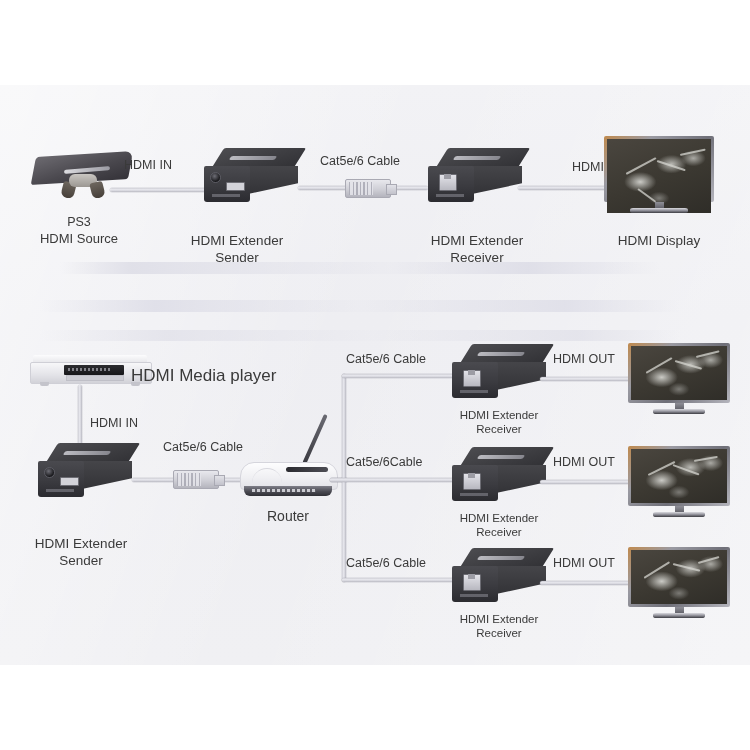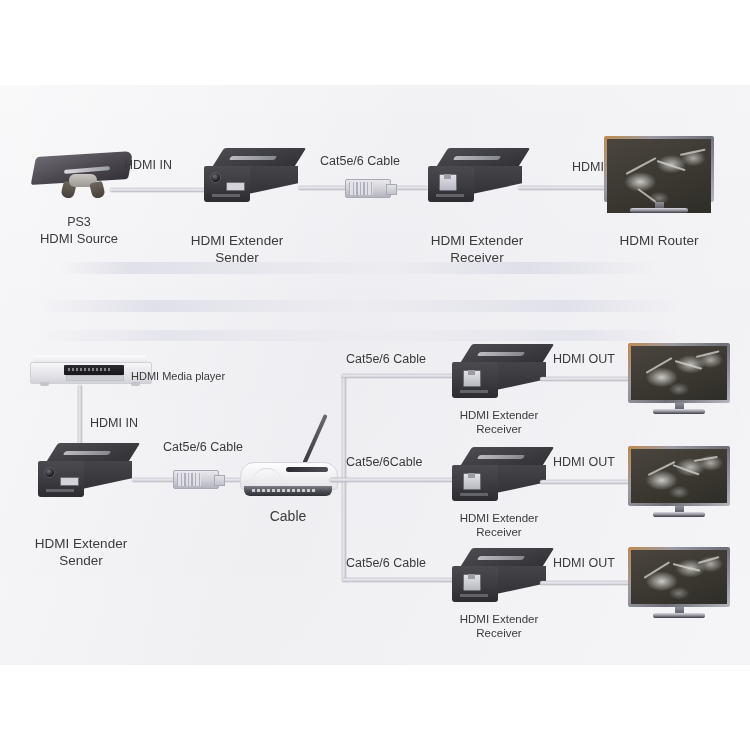--- a/index.html
+++ b/index.html
@@ -206,32 +206,32 @@
     <div class="bezel"></div>
     <div class="screen">
       <i style="left:18%;top:46%;width:34px;transform:rotate(-28deg);"></i>
       <i style="left:48%;top:28%;width:30px;transform:rotate(18deg);"></i>
       <i style="left:70%;top:20%;width:26px;transform:rotate(-12deg);"></i>
       <i style="left:30%;top:66%;width:22px;transform:rotate(36deg);"></i>
     </div>
     <div class="neck"></div>
       <div class="base"></div>
   </div>
-  <div class="lbl c" style="left:659px;top:234px;font-size:13.5px;">HDMI  Router</div>
+  <div class="lbl c" style="left:659px;top:234px;font-size:13.5px;">HDMI  Display</div>
 
 
   <div class="mp" style="left:30px;top:355px;">
     <div class="top"></div>
     <div class="front"></div>
     <div class="disp"></div>
     <div class="tray"></div>
     <div class="foot" style="left:10px;"></div>
     <div class="foot" style="left:101px;"></div>
   </div>
-  <div class="lbl" style="left:131px;top:369px;font-size:11px;">HDMI Media player</div>
+  <div class="lbl" style="left:131px;top:369px;font-size:17px;">HDMI Media player</div>
 
   <div class="cable-v" style="left:78px;top:385px;height:78px;"></div>
   <div class="lbl" style="left:90px;top:416px;">HDMI IN</div>
 
   <div class="ext" style="left:38px;top:443px;">
     <div class="top"></div>
       <div class="stripe"></div>
     <div class="side"></div>
       <div class="face"></div>
     <div class="jack"></div>
@@ -249,21 +249,21 @@
   <div class="lbl" style="left:163px;top:440px;">Cat5e/6 Cable</div>
 
   <div class="router" style="left:240px;top:456px;">
     <div class="ant"></div>
     <div class="body"></div>
     <div class="dial"></div>
     <div class="brand"></div>
     <div class="skirt"></div>
     <div class="leds"></div>
   </div>
-  <div class="lbl c" style="left:288px;top:509px;font-size:14px;">Cable</div>
+  <div class="lbl c" style="left:288px;top:509px;font-size:14px;">Router</div>
 
   <div class="cable-h" style="left:330px;top:478px;width:18px;"></div>
 
   <div class="cable-v" style="left:342px;top:374px;height:208px;"></div>
 
   <div class="cable-h" style="left:342px;top:374px;width:120px;"></div>
   <div class="lbl" style="left:346px;top:352px;">Cat5e/6 Cable</div>
   <div class="ext" style="left:452px;top:344px;">
     <div class="top"></div>
       <div class="stripe"></div>

